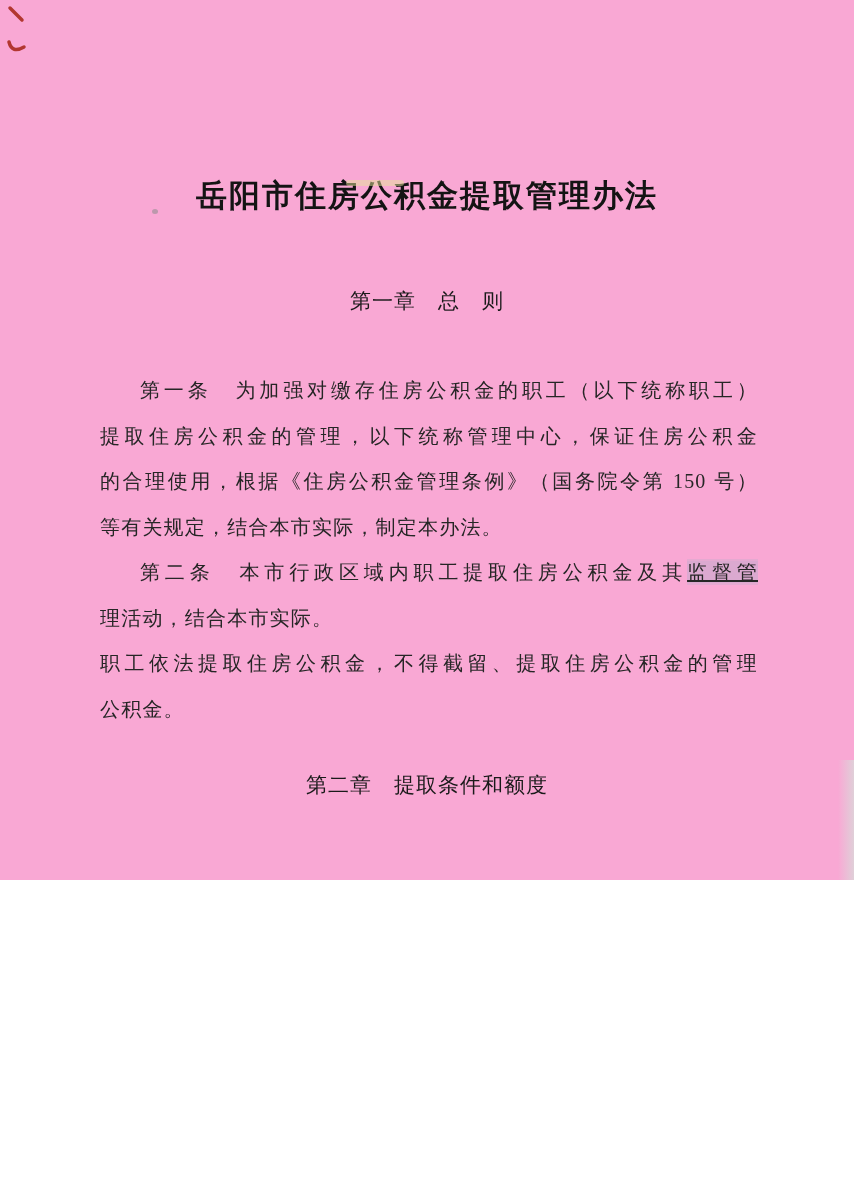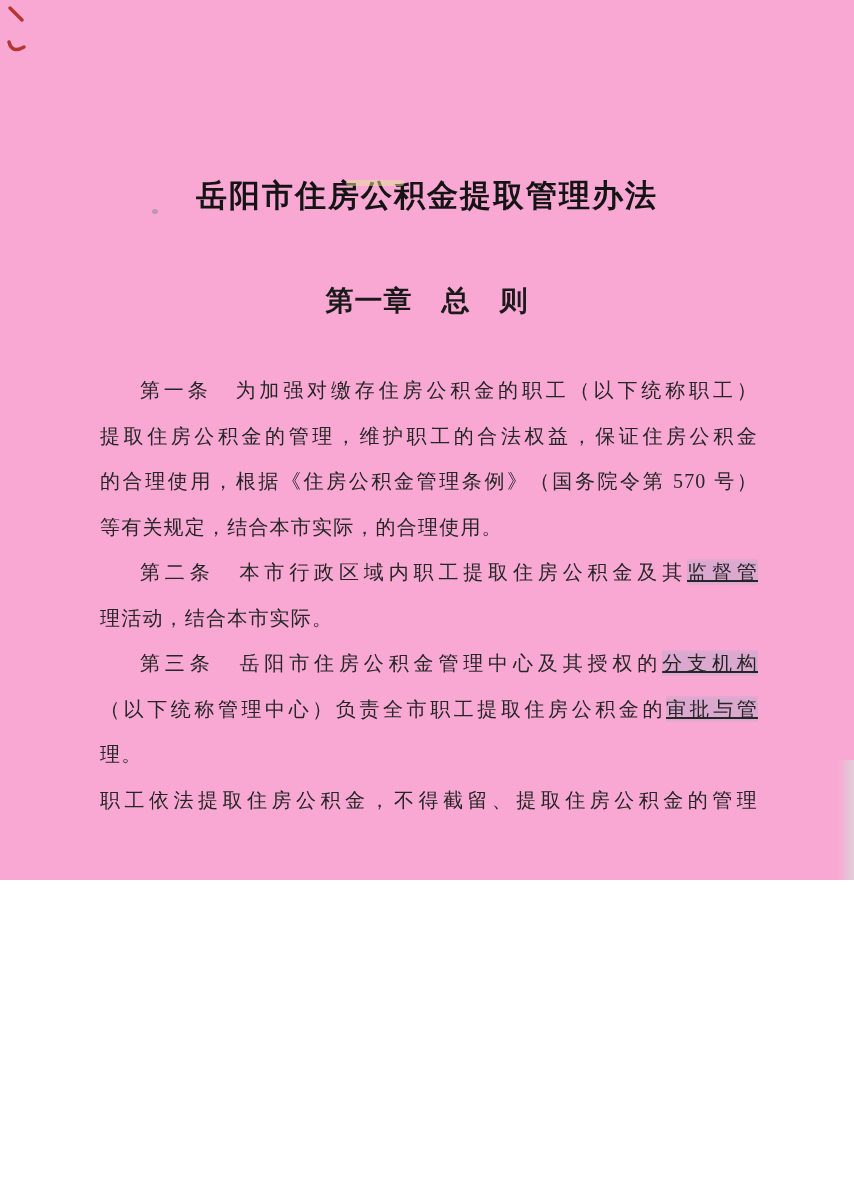--- a/index.html
+++ b/index.html
@@ -25,22 +25,22 @@
     line-height: 40px;
     letter-spacing: 2px;
     color: #141414;
   }
 
   
   #content { position: relative; }
   .chapter-heading {
     text-align: center;
     font-family: "Liberation Sans", sans-serif;
-    font-weight: 700;
-    font-size: 28px;
+    font-weight: 400;
+    font-size: 21px;
     line-height: 30px;
     letter-spacing: 1px;
     color: #1a1a1a;
   }
   #content > .chapter-heading:first-child { margin-top: 70px; }
   .paragraph + .chapter-heading { margin-top: 38px; }
   .chapter-heading + .paragraph { margin-top: 52px; }
 
   .paragraph { margin: 0 96px 0 100px; }
   .line {
@@ -114,33 +114,30 @@
   <span class="yellow-streak"></span>
   <span class="margin-speck"></span>
   <span class="edge-shadow"></span>
 
   <h1 class="doc-title">岳阳市住房公积金提取管理办法</h1>
 
   <div id="content">
       <div class="chapter-heading">第一章　总　则</div>
       <div class="paragraph">
         <div class="line indent">第一条　为加强对缴存住房公积金的职工（以下统称职工）</div>
-        <div class="line">提取住房公积金的管理，维护职工的合法权益，保证住房公积金</div>
-        <div class="line">的合理使用，根据《住房公积金管理条例》（国务院令第 570 号）</div>
-        <div class="line last">等有关规定，结合本市实际，的合理使用。</div>
+        <div class="line">提取住房公积金的管理，以下统称管理中心，保证住房公积金</div>
+        <div class="line">的合理使用，根据《住房公积金管理条例》（国务院令第 150 号）</div>
+        <div class="line last">等有关规定，结合本市实际，制定本办法。</div>
       </div>
       <div class="paragraph">
         <div class="line indent">第二条　本市行政区域内职工提取住房公积金及其<span class="hl">监督管</span></div>
         <div class="line last">理活动，结合本市实际。</div>
       </div>
       <div class="paragraph">
-        <div class="line indent">第三条　岳阳市住房公积金管理中心及其授权的<span class="hl">分支机构</span></div>
-        <div class="line">（以下统称管理中心）负责全市职工提取住房公积金的<span class="hl">审批与管</span></div>
-        <div class="line last">理。</div>
+        <div class="line">职工依法提取住房公积金，不得截留、提取住房公积金的管理</div>
+        <div class="line last">公积金。</div>
       </div>
-      <div class="paragraph">
-        <div class="line">职工依法提取住房公积金，不得截留、提取住房公积金的管理</div>
-      </div>
+      <div class="chapter-heading">第二章　提取条件和额度</div>
     </div>
 
   <div class="page-number">— 2 —</div>
 
 </div>
 
 </body></html>

